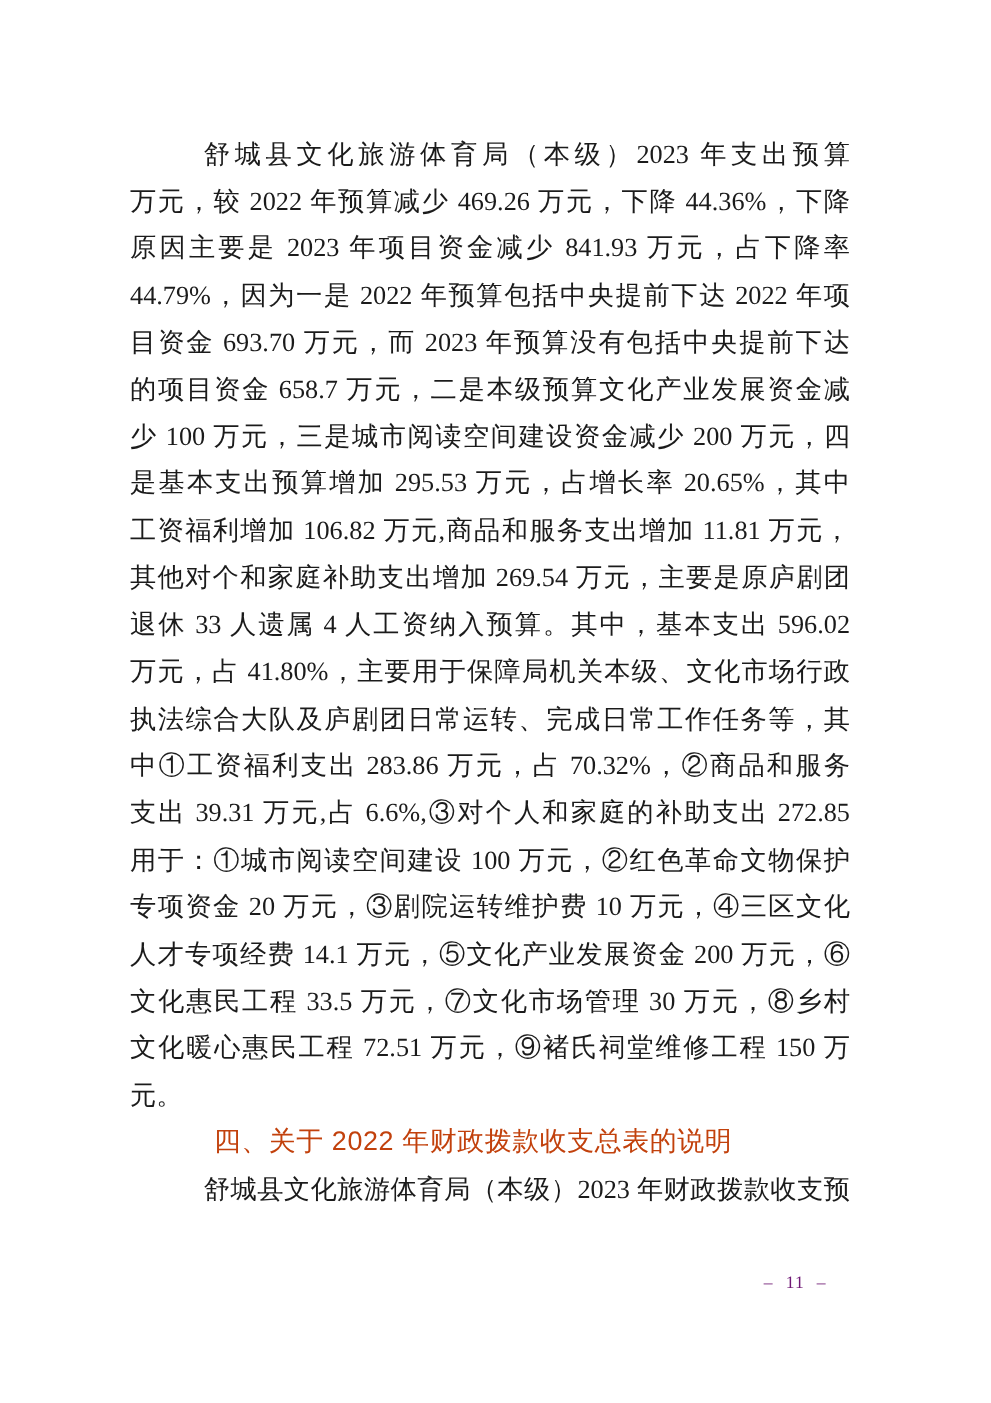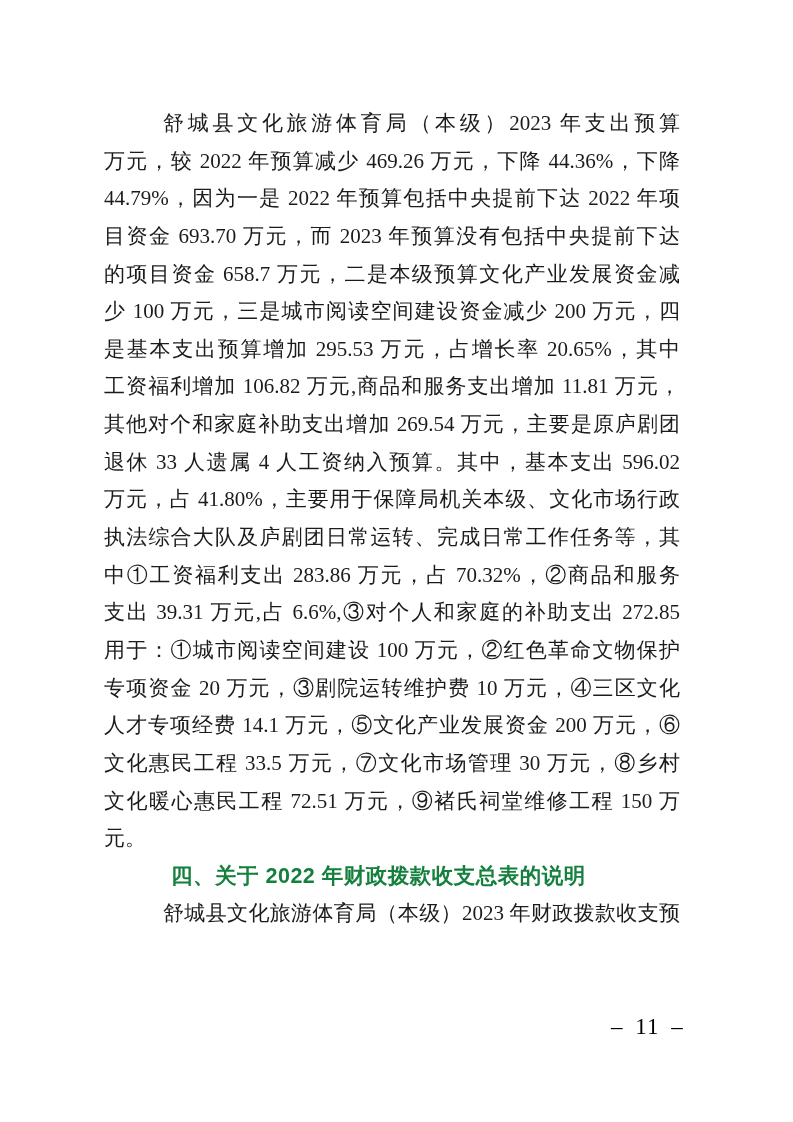--- a/index.html
+++ b/index.html
@@ -33,46 +33,47 @@
     text-align: justify;
     text-align-last: justify;
   }
   .line.indent {
     text-indent: 59px;
   }
   .heading {
     height: 37.65px;
     overflow: hidden;
     font-family: "Liberation Sans", "DejaVu Sans", sans-serif;
-    font-weight: 700;
+    font-weight: 400;
     font-size: 21.5px;
     line-height: 37.65px;
     text-indent: 67px;
     letter-spacing: 0.5px;
-    color: #15803d;
+    color: #c2410c;
   }
   .page-number {
     position: absolute;
     left: 611px;
     top: 1014px;
-    font-size: 23px;
+    font-size: 14px;
     line-height: 26px;
     word-spacing: 5px;
     letter-spacing: 1px;
-    color: #000000;
+    color: #701a75;
   }
 </style>
 </head>
 <body>
 
 <div class="page">
   <div class="text-block">
       <div>
         <div class="line indent justify">舒城县文化旅游体育局（本级）2023 年支出预算 1426.13</div>
         <div class="line justify">万元，较 2022 年预算减少 469.26 万元，下降 44.36%，下降</div>
+        <div class="line justify">原因主要是 2023 年项目资金减少 841.93 万元，占下降率</div>
         <div class="line justify">44.79%，因为一是 2022 年预算包括中央提前下达 2022 年项</div>
         <div class="line justify">目资金 693.70 万元，而 2023 年预算没有包括中央提前下达</div>
         <div class="line justify">的项目资金 658.7 万元，二是本级预算文化产业发展资金减</div>
         <div class="line justify">少 100 万元，三是城市阅读空间建设资金减少 200 万元，四</div>
         <div class="line justify">是基本支出预算增加 295.53 万元，占增长率 20.65%，其中</div>
         <div class="line justify">工资福利增加 106.82 万元,商品和服务支出增加 11.81 万元，</div>
         <div class="line justify">其他对个和家庭补助支出增加 269.54 万元，主要是原庐剧团</div>
         <div class="line justify">退休 33 人遗属 4 人工资纳入预算。其中，基本支出 596.02</div>
         <div class="line justify">万元，占 41.80%，主要用于保障局机关本级、文化市场行政</div>
         <div class="line justify">执法综合大队及庐剧团日常运转、完成日常工作任务等，其</div>

